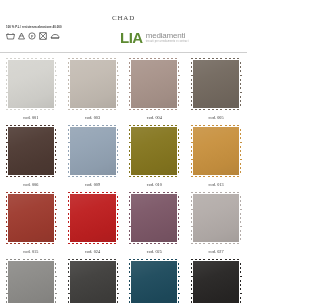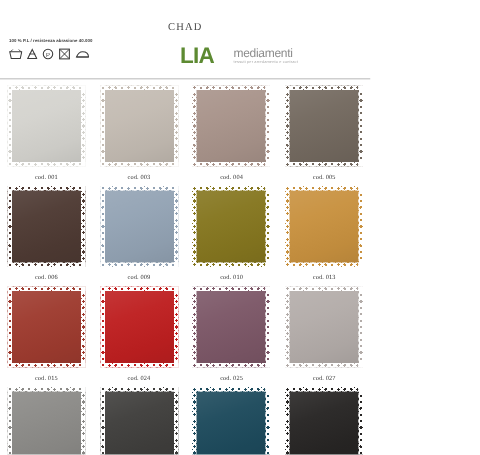--- a/index.html
+++ b/index.html
@@ -70,21 +70,21 @@
   }
   .logo-mark {
     font-family: "Liberation Sans", sans-serif;
     font-size: 15px;
     font-weight: bold;
     color: #5d8a32;
     line-height: 13px;
     letter-spacing: -0.5px;
   }
   .logo-word {
-    margin-left: 13px;
+    margin-left: 3px;
     padding-top: 1px;
   }
   .logo-name {
     font-family: "Liberation Sans", sans-serif;
     font-size: 8px;
     color: #8c8c8c;
     line-height: 8px;
     letter-spacing: -0.2px;
   }
   .logo-tag {

